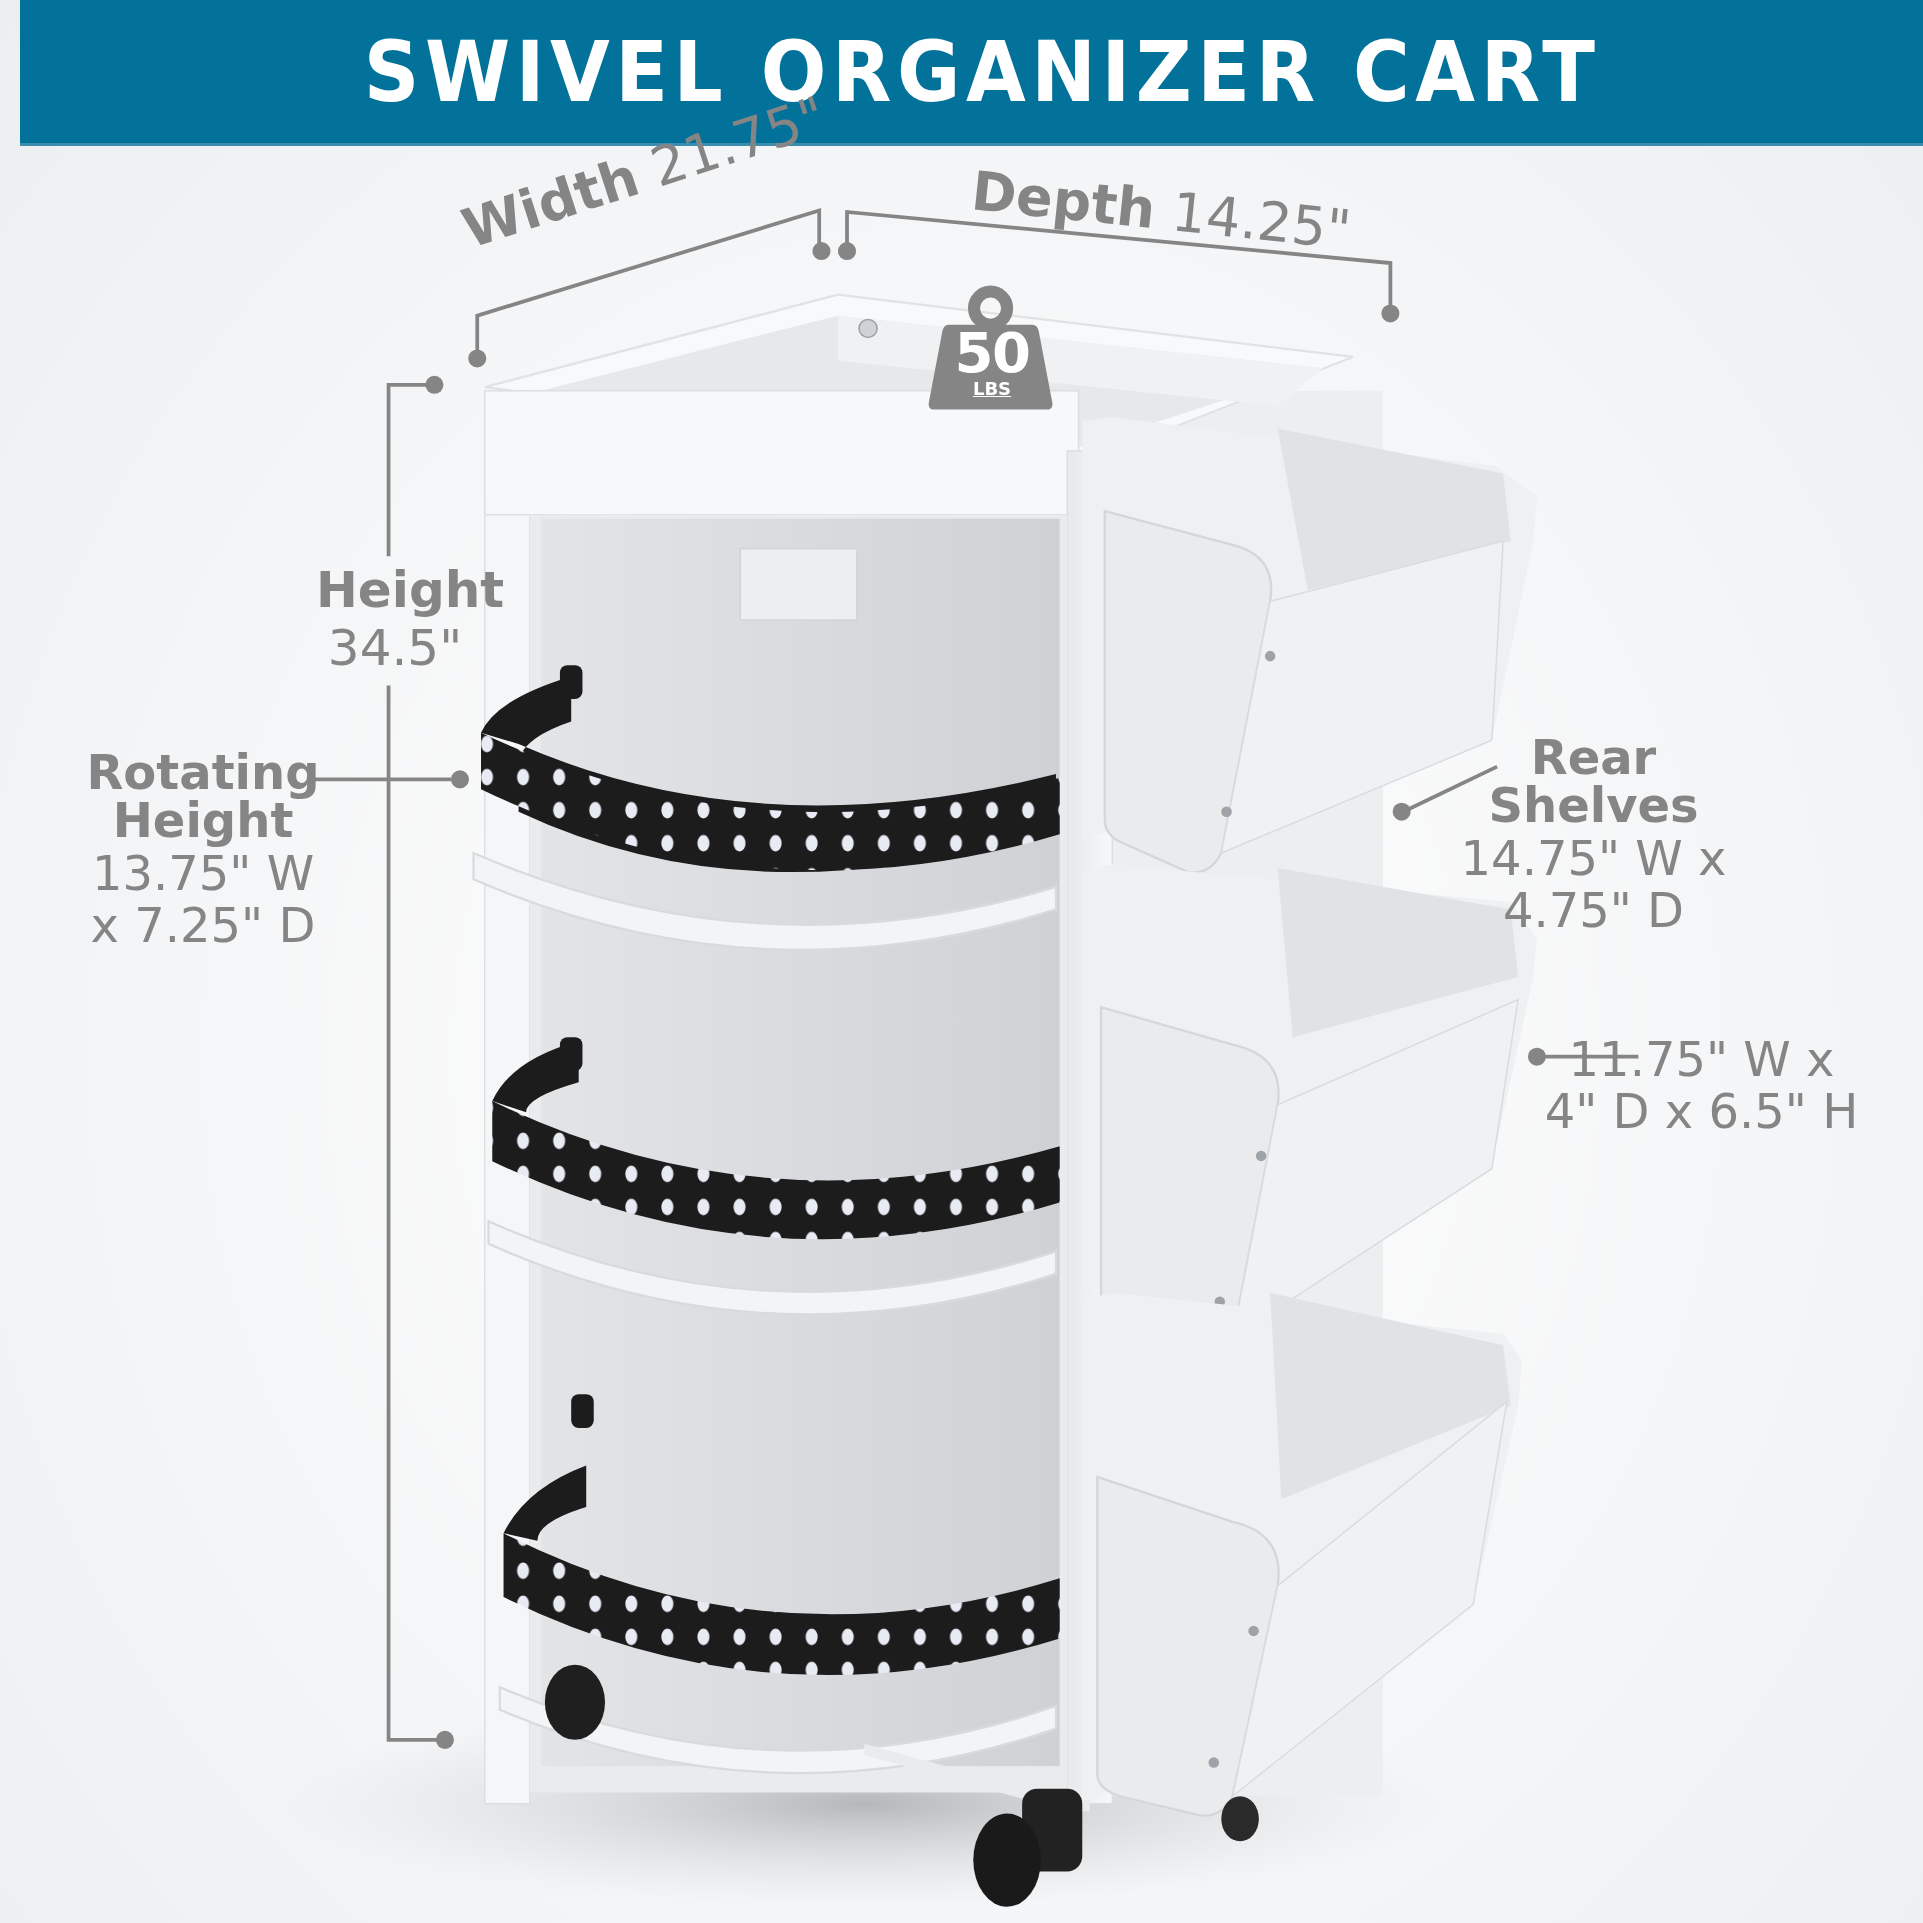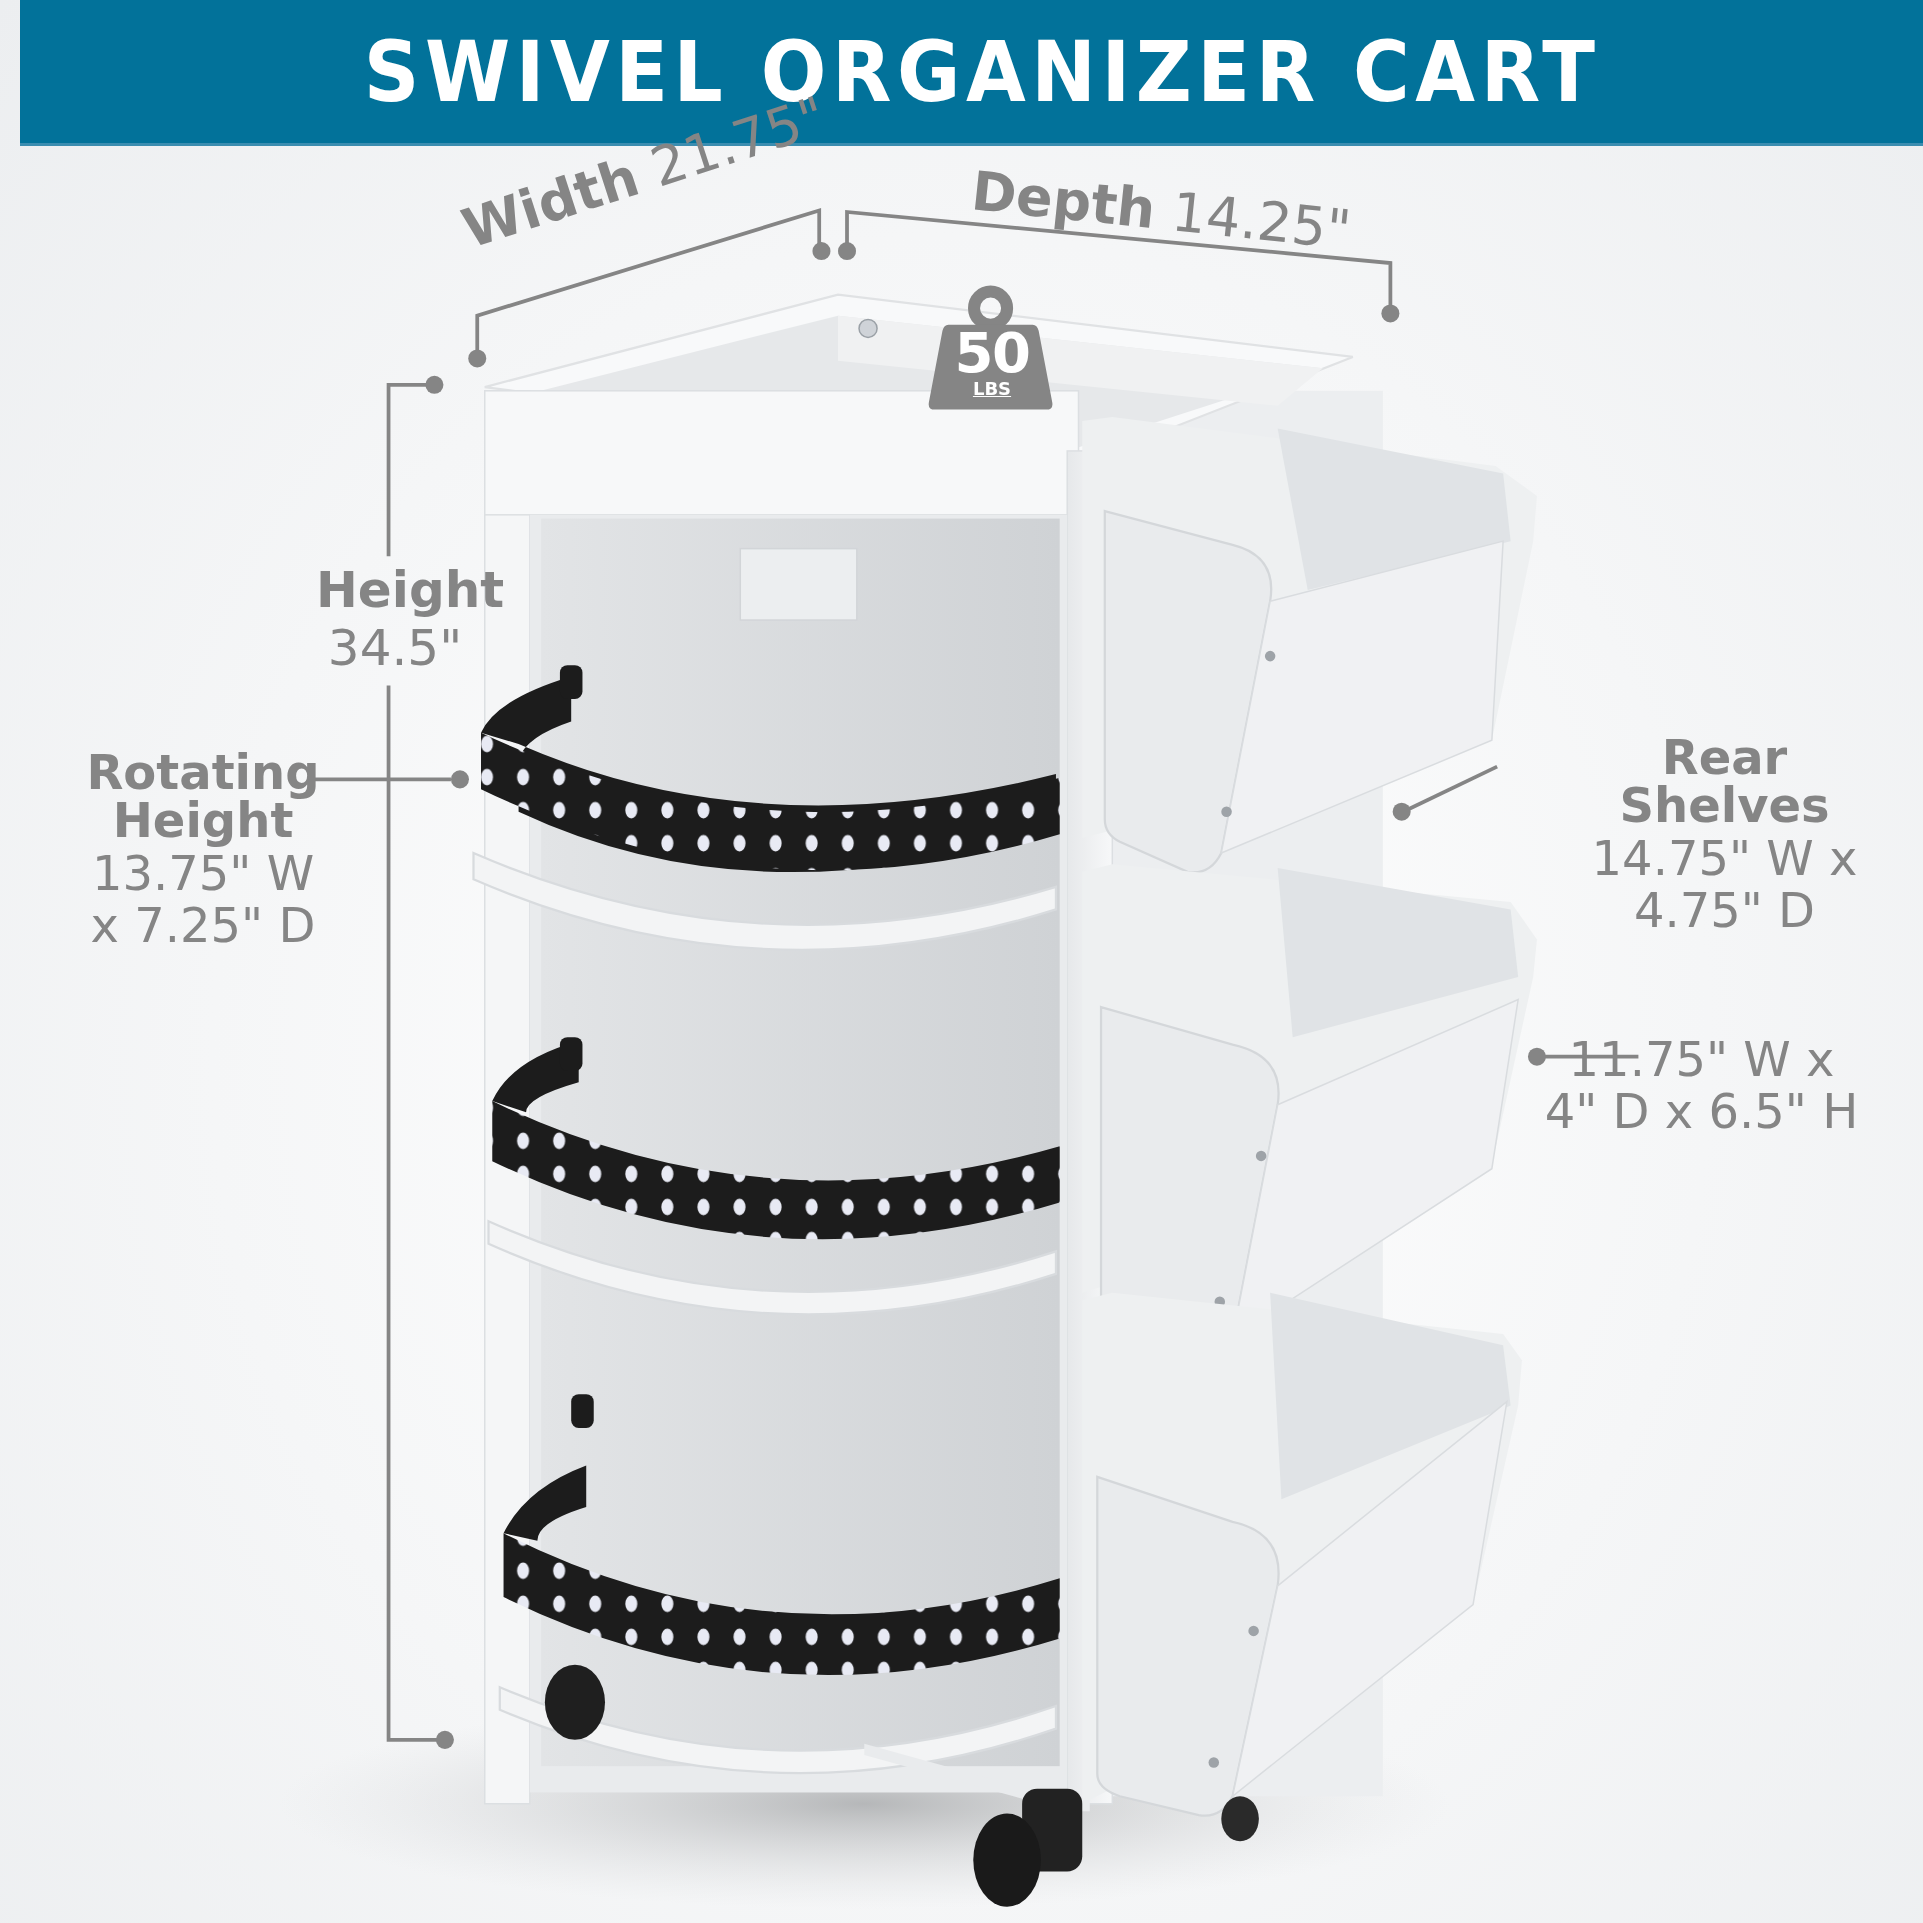--- a/index.html
+++ b/index.html
@@ -27,21 +27,21 @@
   .dim-width { left: 473px; top: 203px; font-size: 54px; transform: rotate(-18deg); transform-origin: left bottom; white-space: nowrap; }
   .dim-width .b, .dim-width .n { display: inline; }
   .dim-depth { left: 969px; top: 164px; font-size: 54px; transform: rotate(6deg); transform-origin: left bottom; white-space: nowrap; }
   .dim-depth .b, .dim-depth .n { display: inline; }
 
   .dim-height { left: 316px; top: 565px; width: 158px; font-size: 50px; }
   .dim-height .n { margin-top: 7.5px; }
 
   .callout-rotating { left: 83px; top: 748px; width: 240px; font-size: 48px; }
   .callout-rotating .n { margin-top: 4.5px; }
-  .callout-rear { left: 1563px; top: 733px; width: 323px; font-size: 48px; }
+  .callout-rear { left: 1432px; top: 733px; width: 323px; font-size: 48px; }
   .callout-rear .n { margin-top: 4.5px; }
   .callout-bins { left: 1525px; top: 1030px; width: 353px; font-size: 48px; }
   .callout-bins .n { margin-top: 4.5px; }
 </style>
 </head>
 <body>
 
 <div class="header">
   <div class="header-title">SWIVEL ORGANIZER CART</div>
 </div>

